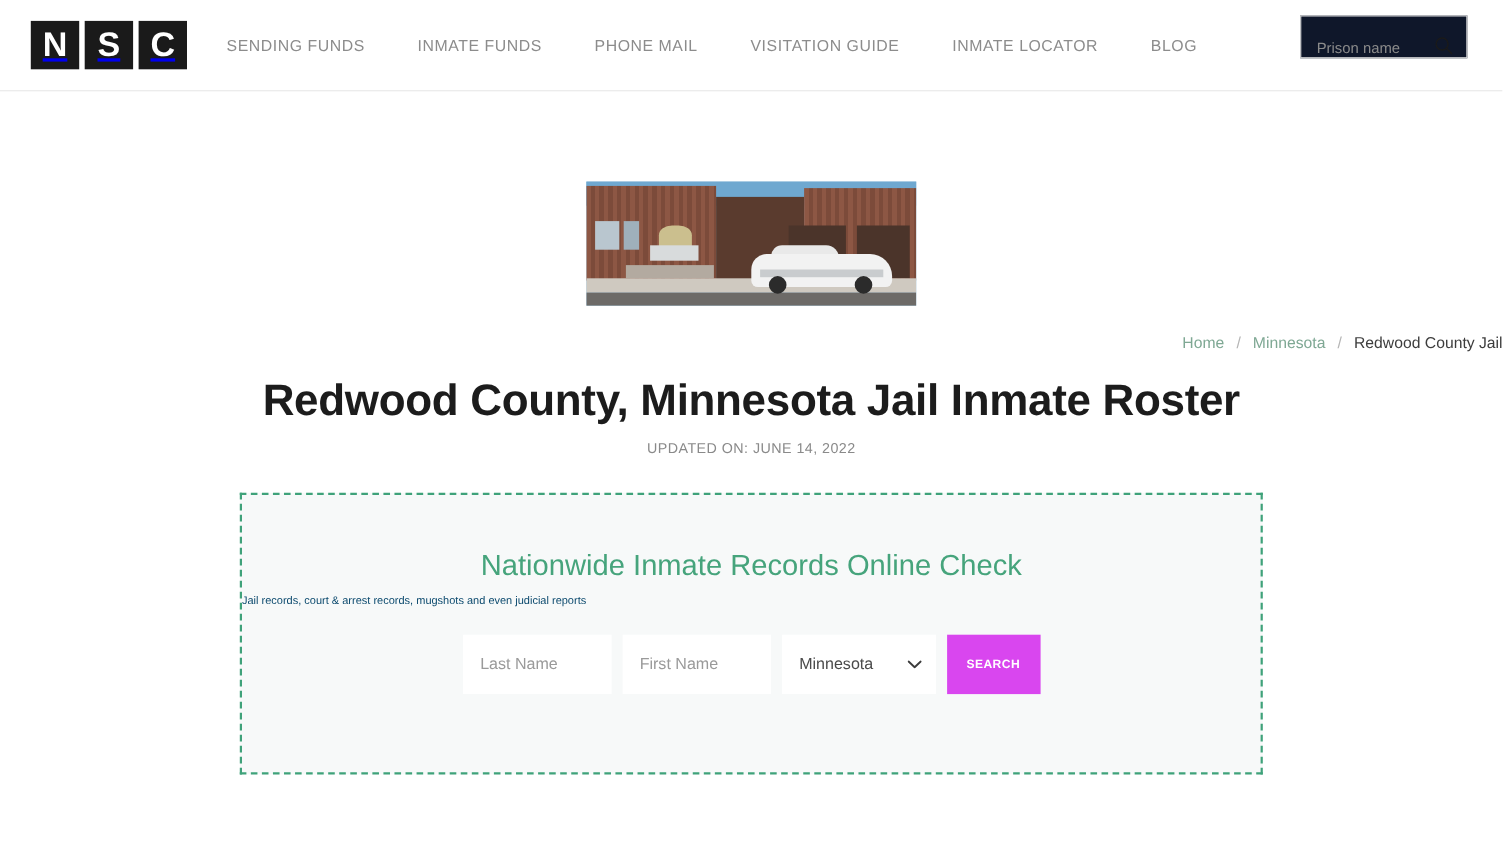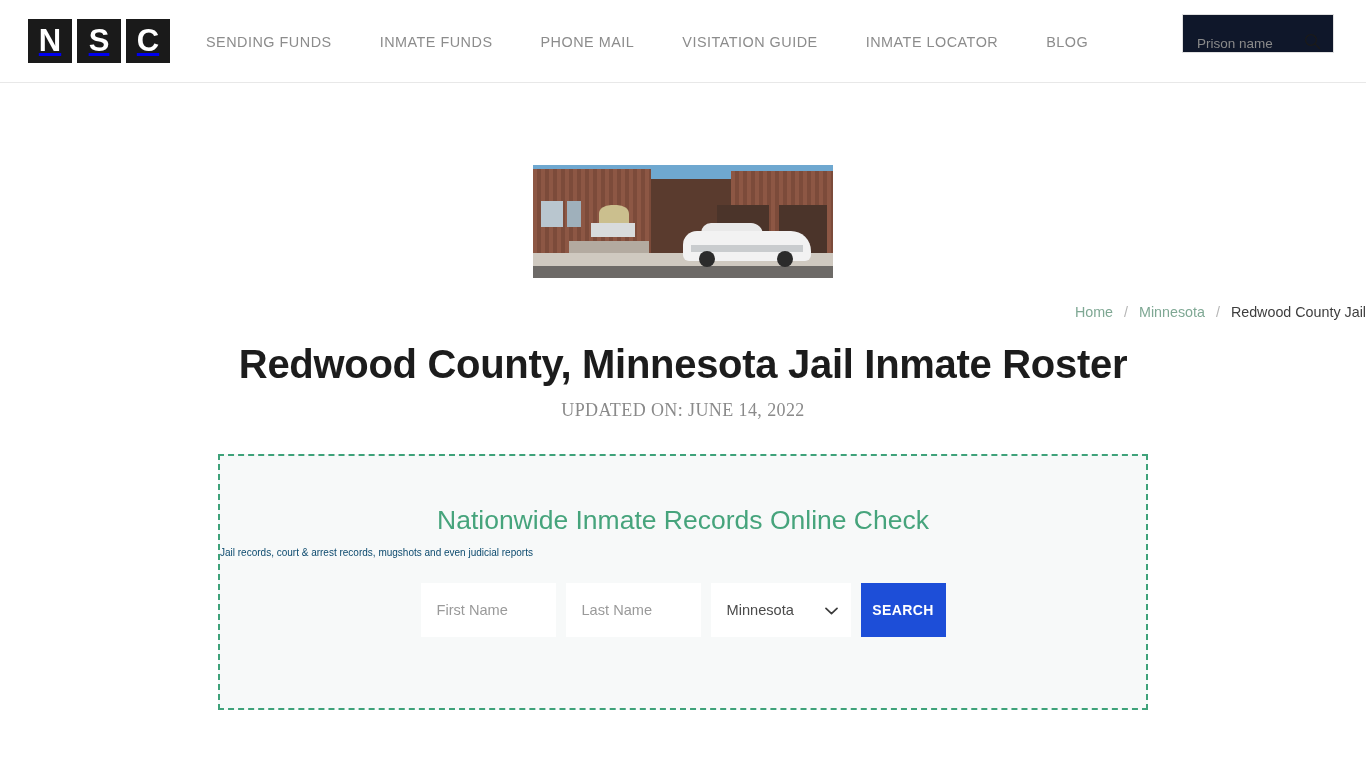--- a/index.html
+++ b/index.html
@@ -155,25 +155,25 @@
     font-size: 40px;
     line-height: 1.12;
     font-weight: bold;
     color: #1c1c1c;
     letter-spacing: -0.3px;
     font-family: "Liberation Sans", sans-serif;
   }
   .updated-on {
     margin-top: 13px;
     text-align: center;
-    font-size: 18px;
+    font-size: 13px;
     letter-spacing: 0.4px;
     color: #8a8a8a;
     text-transform: uppercase;
-    font-family: Liberation Serif, serif;
+    font-family: Liberation Sans, sans-serif;
   }
 
   
   .promo-panel {
     margin: 33px auto 0 auto;
     width: 930px;
     height: 256px;
     background: #f7f9f9;
     border: 2px dashed #3fa27a;
     position: relative;
@@ -236,24 +236,24 @@
     position: absolute;
     right: 13px;
     top: 50%;
     transform: translateY(-50%);
     pointer-events: none;
     display: block;
   }
   .search-submit {
     width: 85px;
     height: 54px;
-    background: #1d4ed8;
+    background: #d946ef;
     border: none;
     color: #ffffff;
-    font-size: 14px;
+    font-size: 11px;
     font-weight: bold;
     letter-spacing: 0.4px;
     cursor: pointer;
     font-family: "Liberation Sans", sans-serif;
   }
 </style>
 </head>
 <body>
 
 <div class="header">
@@ -318,22 +318,22 @@
   </div>
 
   <h1 class="page-title">Redwood County, Minnesota Jail Inmate Roster</h1>
   <div class="updated-on">UPDATED ON: JUNE 14, 2022</div>
 
   <div class="promo-panel">
     <h2 class="promo-title">Nationwide Inmate Records Online Check</h2>
     <p class="promo-sub">Jail records, court &amp; arrest records, mugshots and even judicial reports</p>
 
     <form class="promo-form">
+      <input class="field" type="text" placeholder="Last Name" style="">
       <input class="field" type="text" placeholder="First Name" style="">
-      <input class="field" type="text" placeholder="Last Name" style="">
 
       <div class="select-wrap">
         <select>
           <option>Minnesota</option>
         </select>
         <span class="chev">
           <svg width="13" height="8" viewBox="0 0 13 8" fill="none">
             <path d="M1 1.4 L6.5 6.6 L12 1.4" stroke="#3c3c3c" stroke-width="1.7" stroke-linecap="round" stroke-linejoin="round"></path>
           </svg>
         </span>

